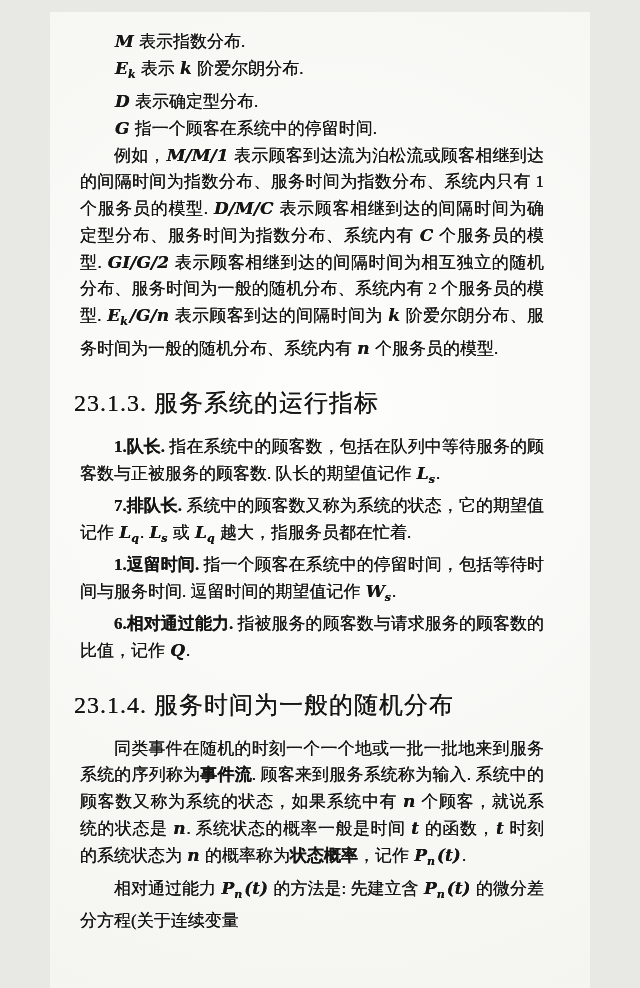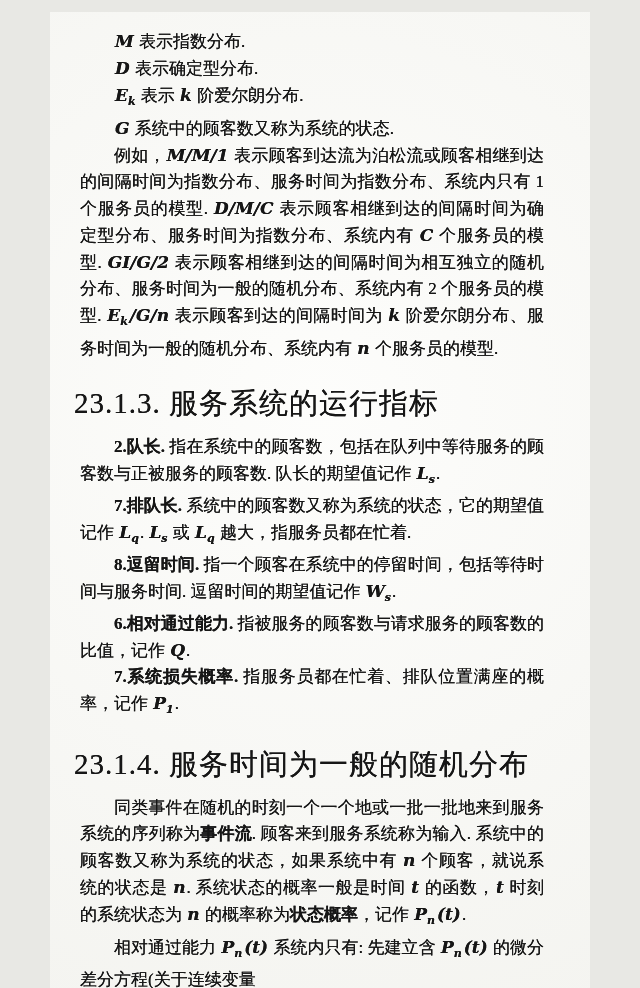--- a/index.html
+++ b/index.html
@@ -23,21 +23,21 @@
     overflow:hidden;
   }
   .content{width:100%;}
   p.line, p.para{
     margin:0;
     text-shadow:0 0 .5px currentColor; 
   }
   p.line{ text-indent:2em; }
   p.para{ text-indent:2em; text-align:justify; }
   h2.heading{
-    font-size:29px;
+    font-size:24px;
     font-weight:normal;
     line-height:30px;
     margin:26px 0 16px -6px;
     letter-spacing:1px;
     text-shadow:0 0 .5px currentColor;
   }
   .bold{ font-weight:bold; }
   .math{
     font-family:"DejaVu Serif","Liberation Serif",serif;
     font-style:italic;
@@ -53,28 +53,27 @@
     margin-left:-1px;
     padding-right:1px;
   }
 </style>
 </head>
 <body>
 
 <div class="page">
   <div class="content">
       <p class="line"><span class="math">M</span><span class="run"> 表示指数分布.</span></p>
+      <p class="line"><span class="math">E</span><span class="sub">k</span><span class="run"> 表示 </span><span class="math">k</span><span class="run"> 阶爱尔朗分布.</span></p>
       <p class="line"><span class="math">D</span><span class="run"> 表示确定型分布.</span></p>
-      <p class="line"><span class="math">E</span><span class="sub">k</span><span class="run"> 表示 </span><span class="math">k</span><span class="run"> 阶爱尔朗分布.</span></p>
-      <p class="line"><span class="math">G</span><span class="run"> 系统中的顾客数又称为系统的状态.</span></p>
+      <p class="line"><span class="math">G</span><span class="run"> 指一个顾客在系统中的停留时间.</span></p>
       <p class="para"><span class="run">例如，</span><span class="math">M/M/1</span><span class="run"> 表示顾客到达流为泊松流或顾客相继到达的间隔时间为指数分布、服务时间为指数分布、系统内只有 1 个服务员的模型. </span><span class="math">D/M/C</span><span class="run"> 表示顾客相继到达的间隔时间为确定型分布、服务时间为指数分布、系统内有 </span><span class="math">C</span><span class="run"> 个服务员的模型. </span><span class="math">GI/G/2</span><span class="run"> 表示顾客相继到达的间隔时间为相互独立的随机分布、服务时间为一般的随机分布、系统内有 2 个服务员的模型. </span><span class="math">E</span><span class="sub">k</span><span class="math">/G/n</span><span class="run"> 表示顾客到达的间隔时间为 </span><span class="math">k</span><span class="run"> 阶爱尔朗分布、服务时间为一般的随机分布、系统内有 </span><span class="math">n</span><span class="run"> 个服务员的模型.</span></p>
       <h2 class="heading"><span class="run">23.1.3. 服务系统的运行指标</span></h2>
-      <p class="para"><span class="bold">2.队长.</span><span class="run"> 指在系统中的顾客数，包括在队列中等待服务的顾客数与正被服务的顾客数. 队长的期望值记作 </span><span class="math">L</span><span class="sub">s</span><span class="run">.</span></p>
+      <p class="para"><span class="bold">1.队长.</span><span class="run"> 指在系统中的顾客数，包括在队列中等待服务的顾客数与正被服务的顾客数. 队长的期望值记作 </span><span class="math">L</span><span class="sub">s</span><span class="run">.</span></p>
       <p class="para"><span class="bold">7.排队长.</span><span class="run"> 系统中的顾客数又称为系统的状态，它的期望值记作 </span><span class="math">L</span><span class="sub">q</span><span class="run">. </span><span class="math">L</span><span class="sub">s</span><span class="run"> 或 </span><span class="math">L</span><span class="sub">q</span><span class="run"> 越大，指服务员都在忙着.</span></p>
-      <p class="para"><span class="bold">8.逗留时间.</span><span class="run"> 指一个顾客在系统中的停留时间，包括等待时间与服务时间. 逗留时间的期望值记作 </span><span class="math">W</span><span class="sub">s</span><span class="run">.</span></p>
+      <p class="para"><span class="bold">1.逗留时间.</span><span class="run"> 指一个顾客在系统中的停留时间，包括等待时间与服务时间. 逗留时间的期望值记作 </span><span class="math">W</span><span class="sub">s</span><span class="run">.</span></p>
       <p class="para"><span class="bold">6.相对通过能力.</span><span class="run"> 指被服务的顾客数与请求服务的顾客数的比值，记作 </span><span class="math">Q</span><span class="run">.</span></p>
-      <p class="para"><span class="bold">7.系统损失概率.</span><span class="run"> 指服务员都在忙着、排队位置满座的概率，记作 </span><span class="math">P</span><span class="sub">1</span><span class="run">.</span></p>
       <h2 class="heading"><span class="run">23.1.4. 服务时间为一般的随机分布</span></h2>
       <p class="para"><span class="run">同类事件在随机的时刻一个一个地或一批一批地来到服务系统的序列称为</span><span class="bold">事件流</span><span class="run">. 顾客来到服务系统称为输入. 系统中的顾客数又称为系统的状态，如果系统中有 </span><span class="math">n</span><span class="run"> 个顾客，就说系统的状态是 </span><span class="math">n</span><span class="run">. 系统状态的概率一般是时间 </span><span class="math">t</span><span class="run"> 的函数，</span><span class="math">t</span><span class="run"> 时刻的系统状态为 </span><span class="math">n</span><span class="run"> 的概率称为</span><span class="bold">状态概率</span><span class="run">，记作 </span><span class="math">P</span><span class="sub">n</span><span class="math">(t)</span><span class="run">.</span></p>
-      <p class="para"><span class="run">相对通过能力 </span><span class="math">P</span><span class="sub">n</span><span class="math">(t)</span><span class="run"> 系统内只有: 先建立含 </span><span class="math">P</span><span class="sub">n</span><span class="math">(t)</span><span class="run"> 的微分差分方程(关于连续变量 </span></p>
+      <p class="para"><span class="run">相对通过能力 </span><span class="math">P</span><span class="sub">n</span><span class="math">(t)</span><span class="run"> 的方法是: 先建立含 </span><span class="math">P</span><span class="sub">n</span><span class="math">(t)</span><span class="run"> 的微分差分方程(关于连续变量 </span></p>
     </div>
 
 </div>
 
 </body></html>

